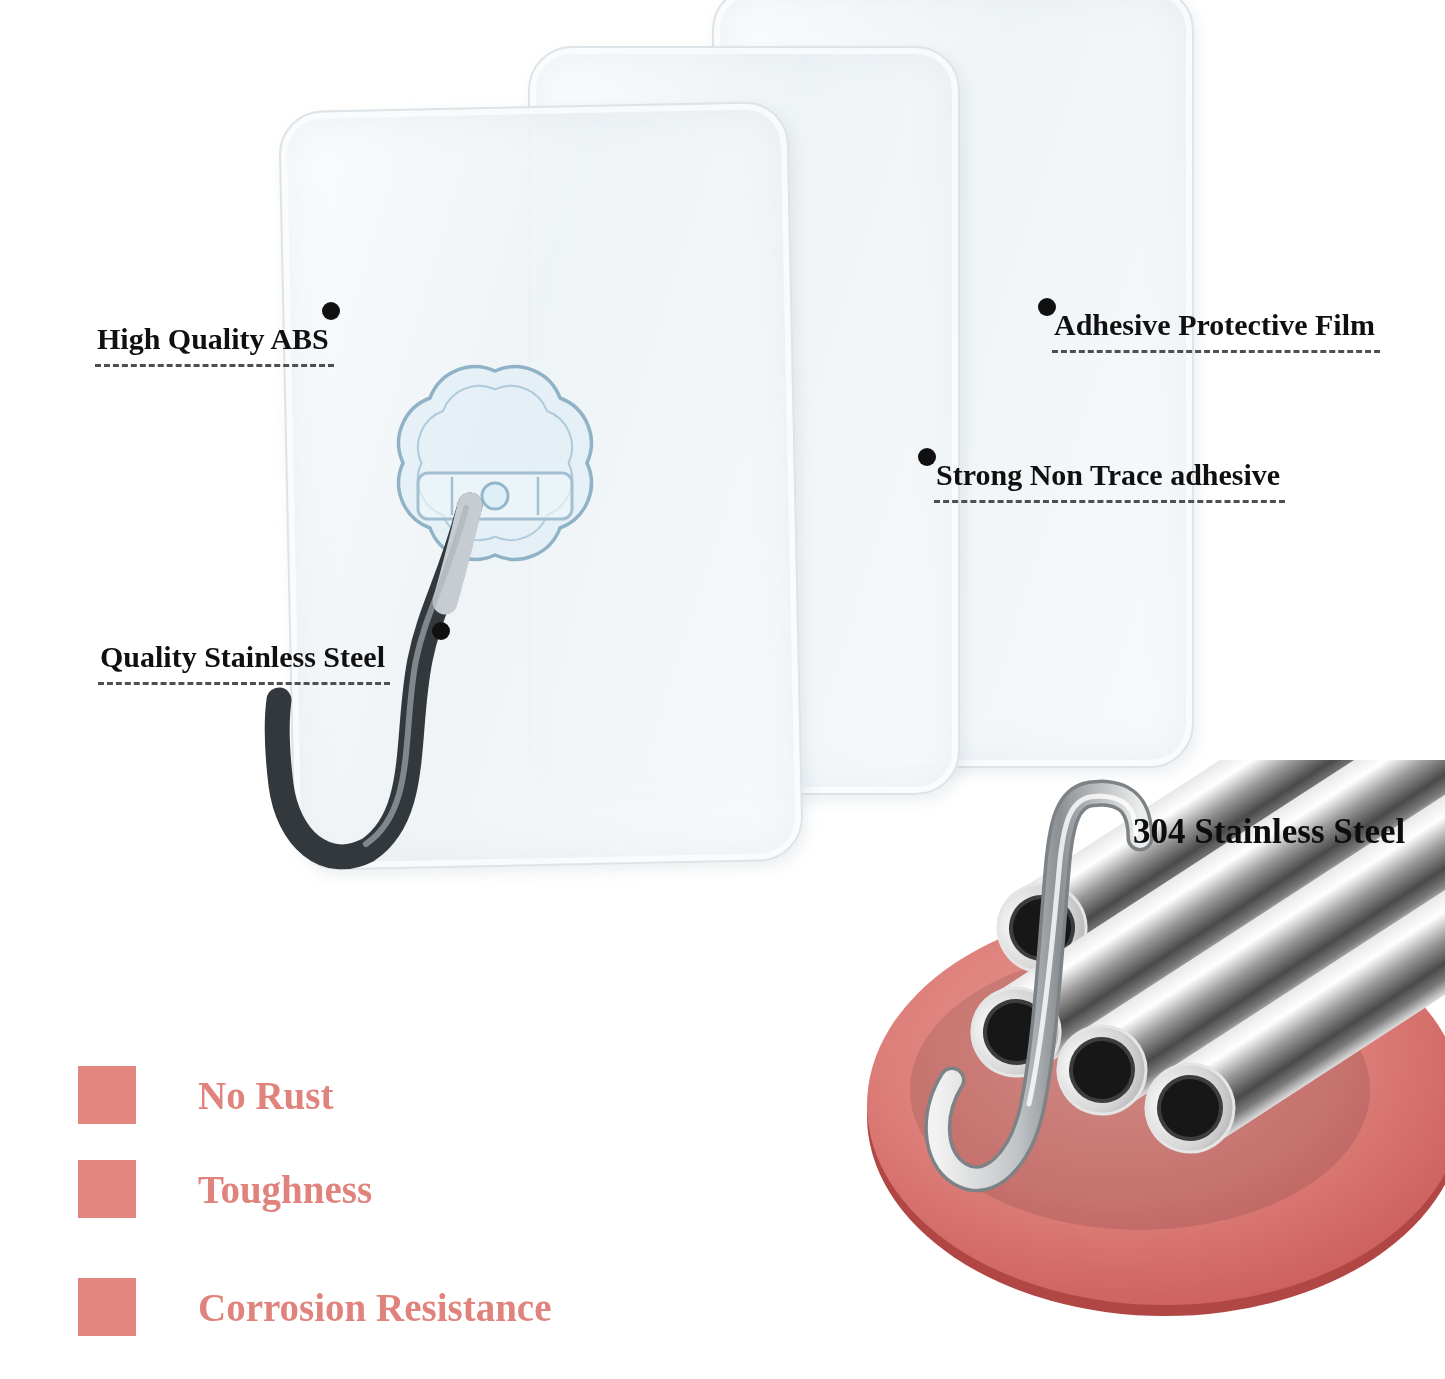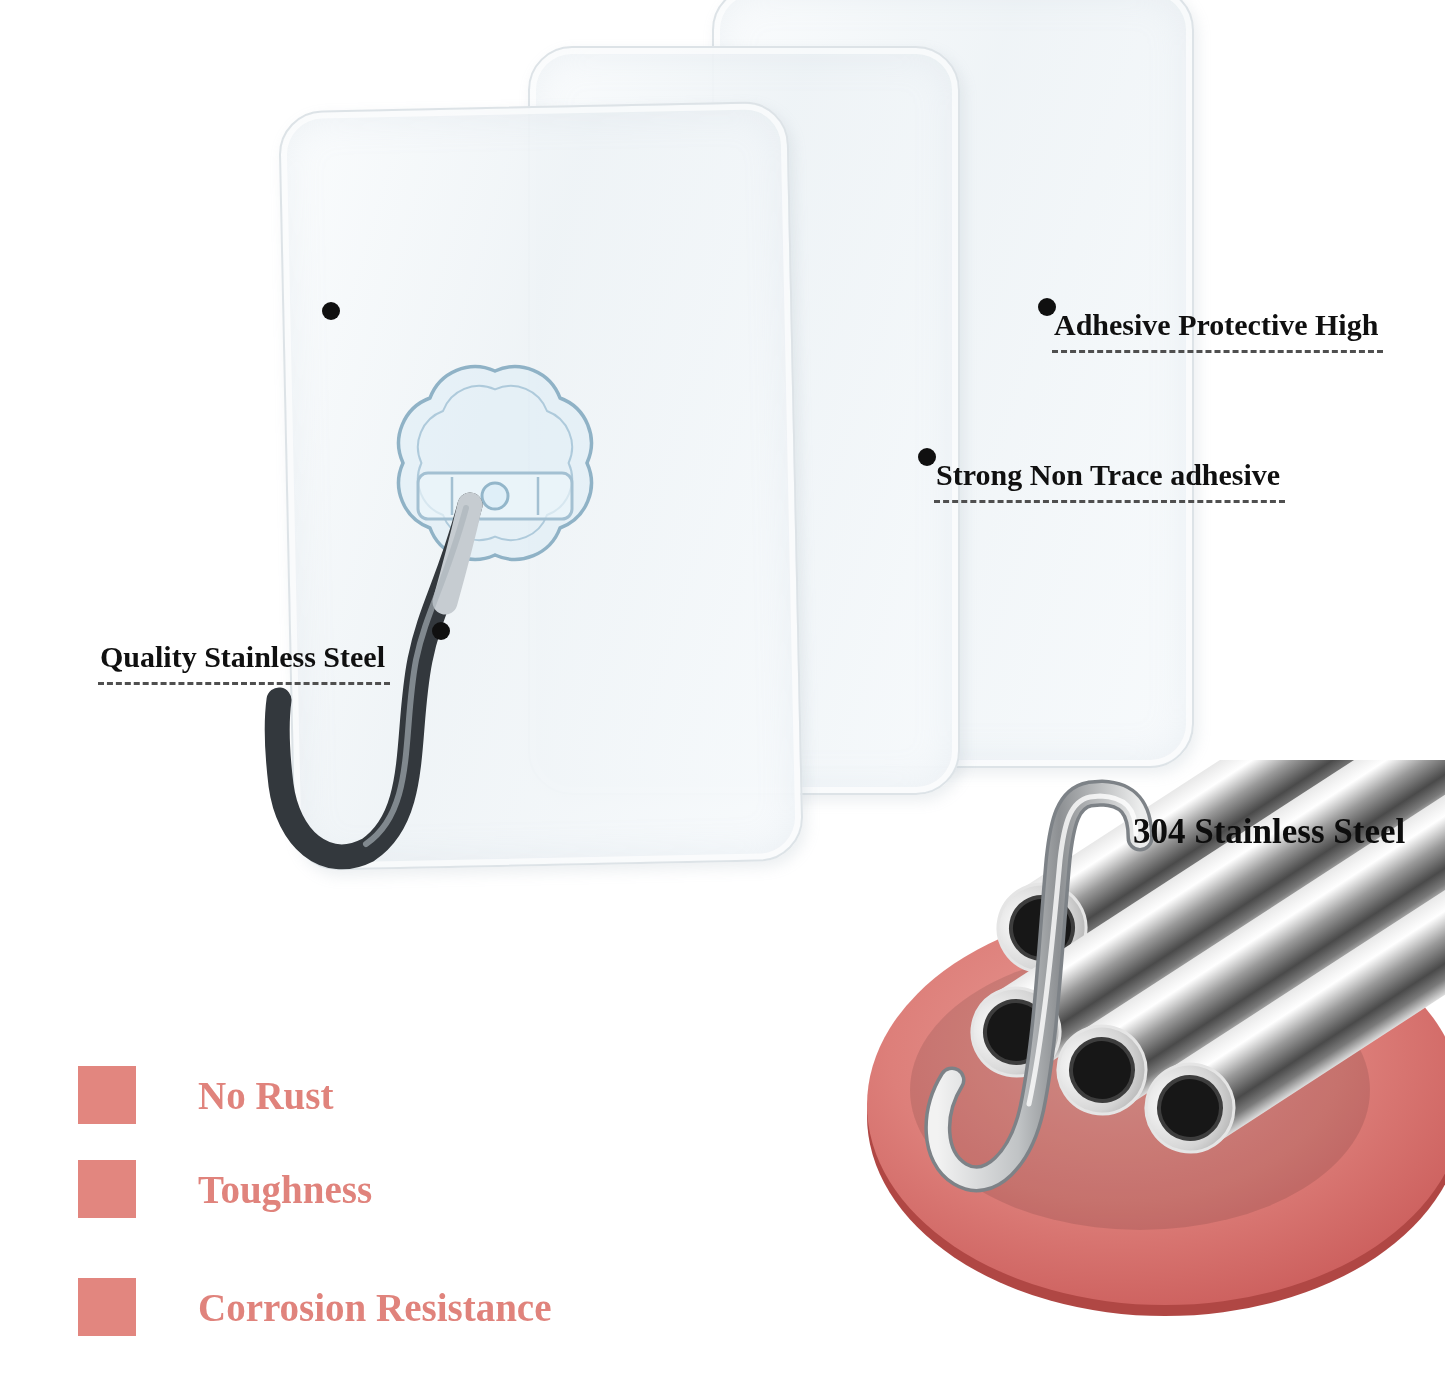--- a/index.html
+++ b/index.html
@@ -52,24 +52,27 @@
   </svg>
 
   <svg class="abs-svg" style="left:240px;top:430px;" width="300" height="470" viewBox="0 0 300 470">
     <path d="M230,75 C210,150 190,180 180,230 C165,305 180,385 128,420
              C85,442 48,408 41,355 C37,322 36,292 39,270" fill="none" stroke="#33383d" stroke-width="25" stroke-linecap="round"></path>
     <path d="M230,75 C222,110 214,140 205,172" fill="none" stroke="#c6ccd1" stroke-width="25" stroke-linecap="round"></path>
     <path d="M226,78 C206,152 186,182 176,230 C162,303 176,380 126,414" fill="none" stroke="#aab3ba" stroke-width="6" stroke-linecap="round" opacity="0.65"></path>
   </svg>
 
   <div class="dot" style="left:322px;top:302px;"></div>
+  <div class="callout" style="left:95px;top:322px;">
+    <span class="underline">High Quality ABS</span>
+  </div>
 
   <div class="dot" style="left:1038px;top:298px;"></div>
   <div class="callout" style="left:1052px;top:308px;">
-    <span class="underline">Adhesive Protective High</span>
+    <span class="underline">Adhesive Protective Film</span>
   </div>
 
   <div class="dot" style="left:918px;top:448px;"></div>
   <div class="callout" style="left:934px;top:458px;">
     <span class="underline">Strong Non Trace adhesive</span>
   </div>
 
   <div class="callout" style="left:98px;top:640px;">
     <span class="underline">Quality Stainless Steel</span>
   </div>

